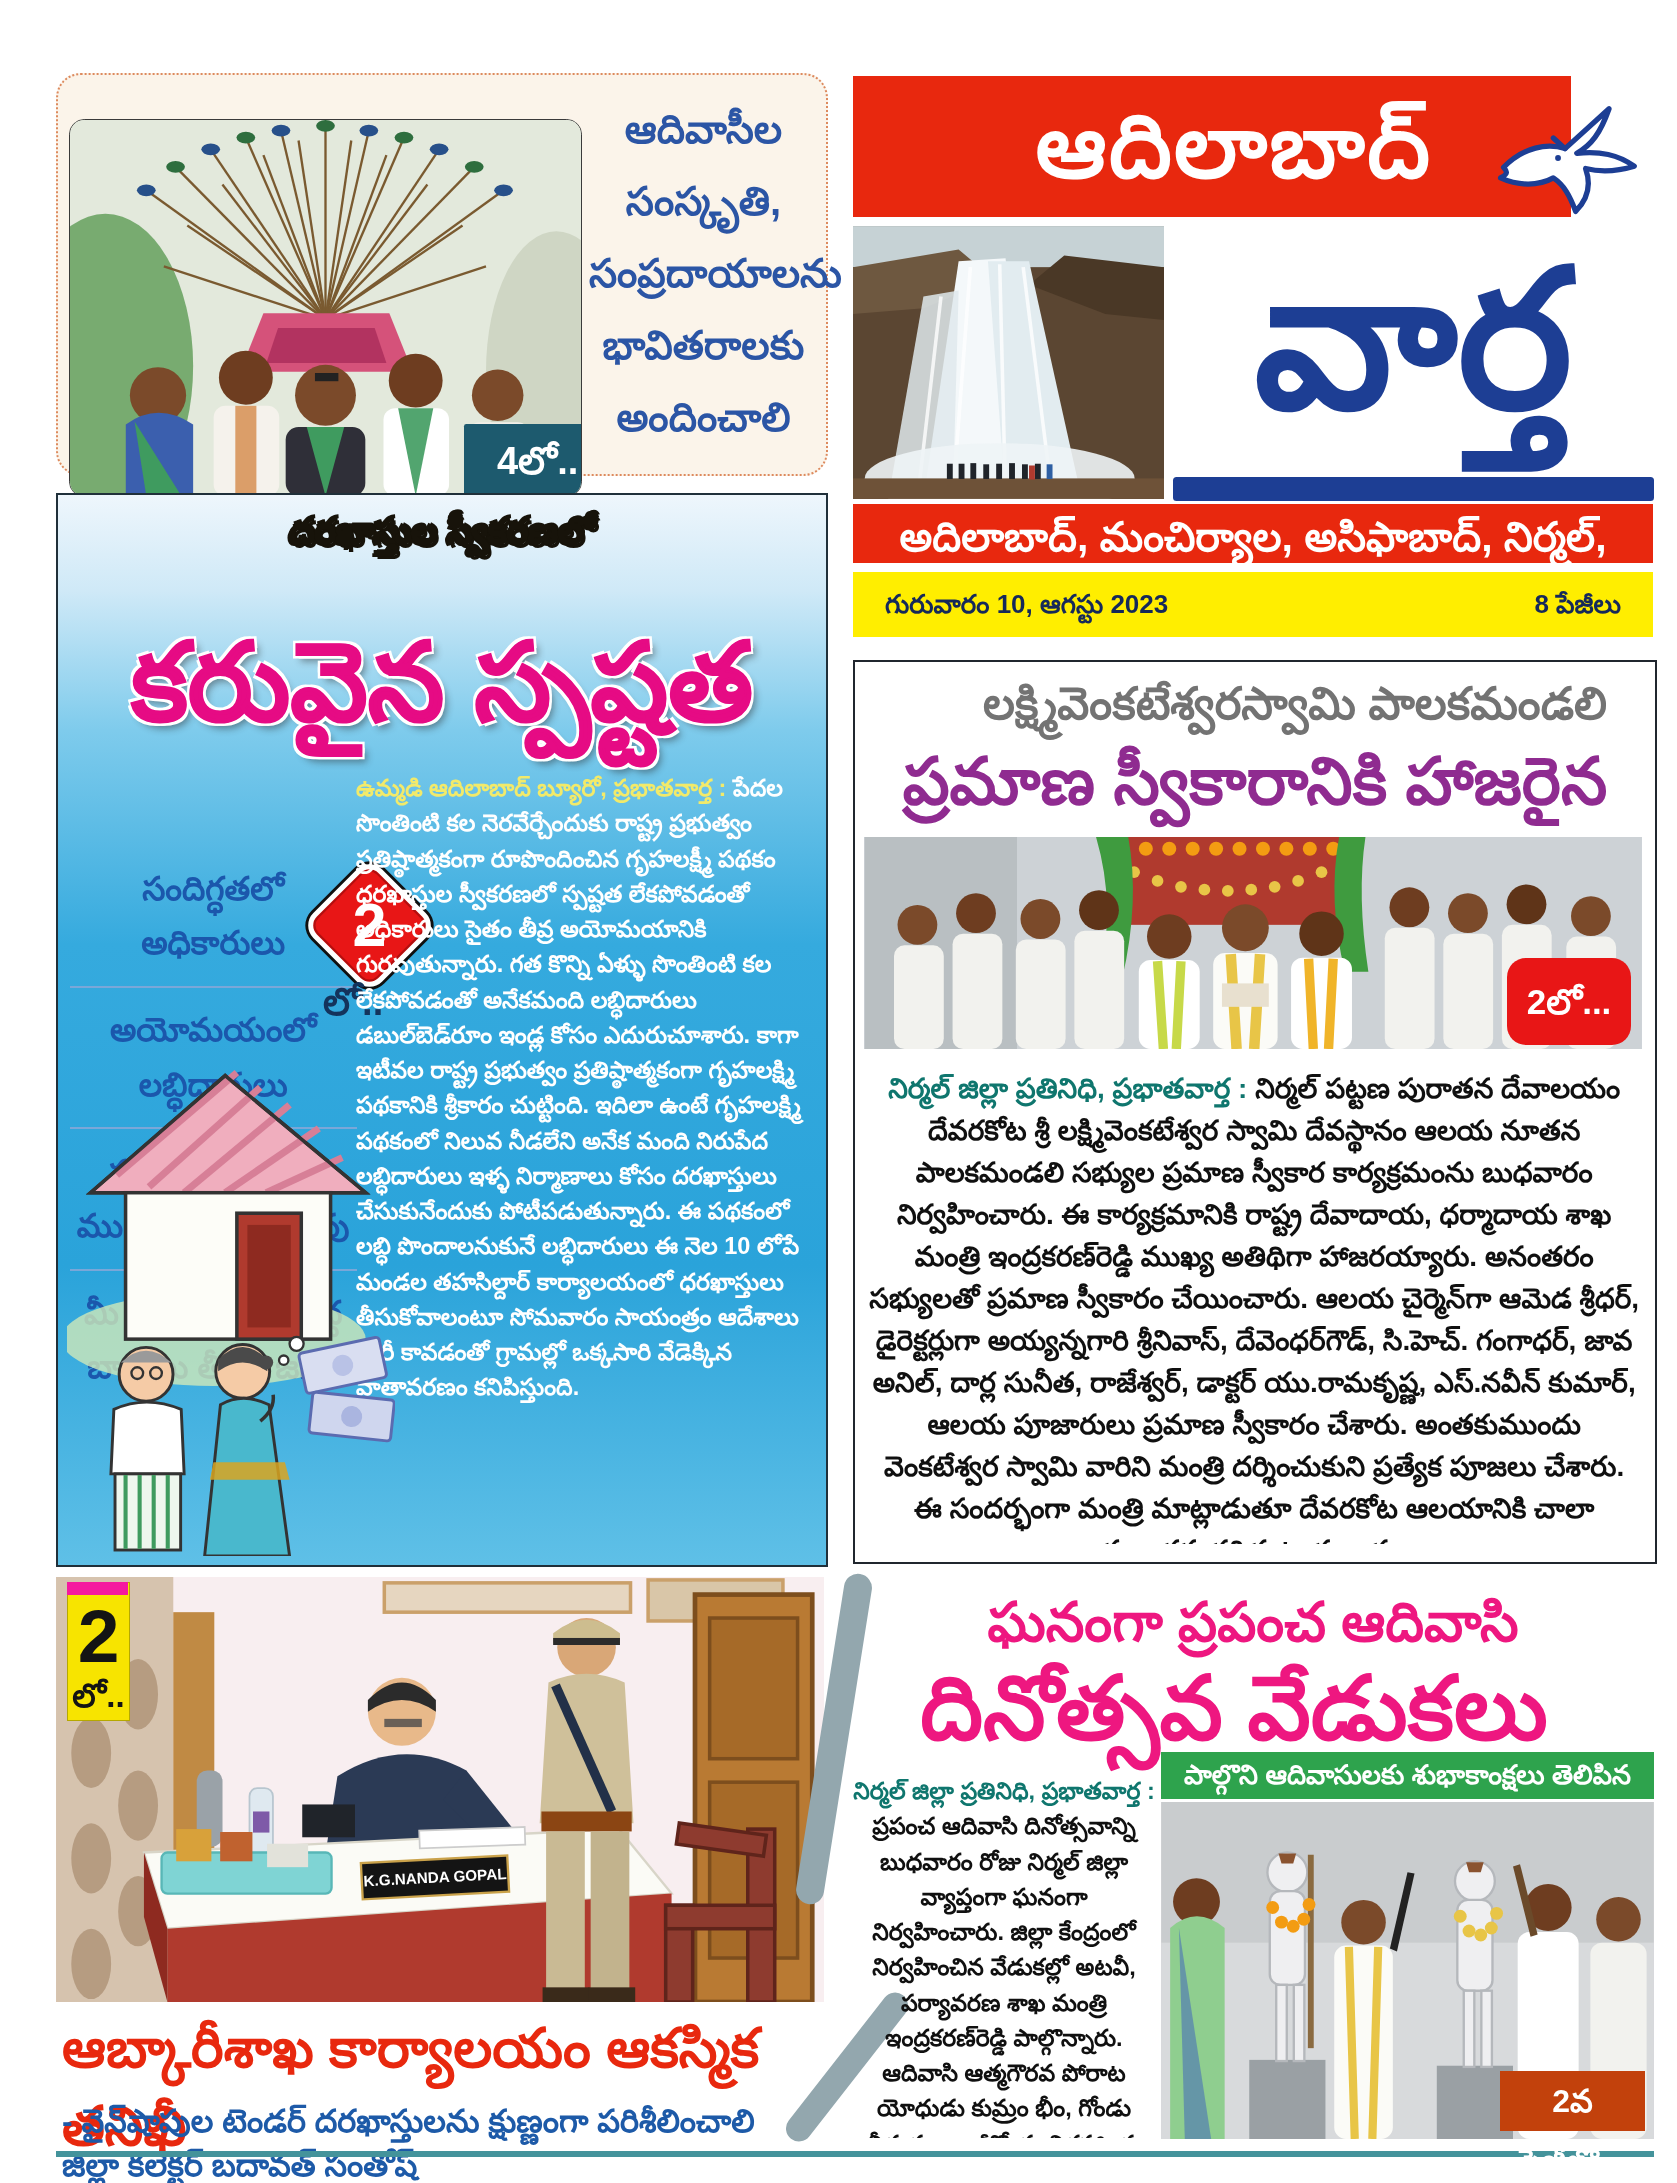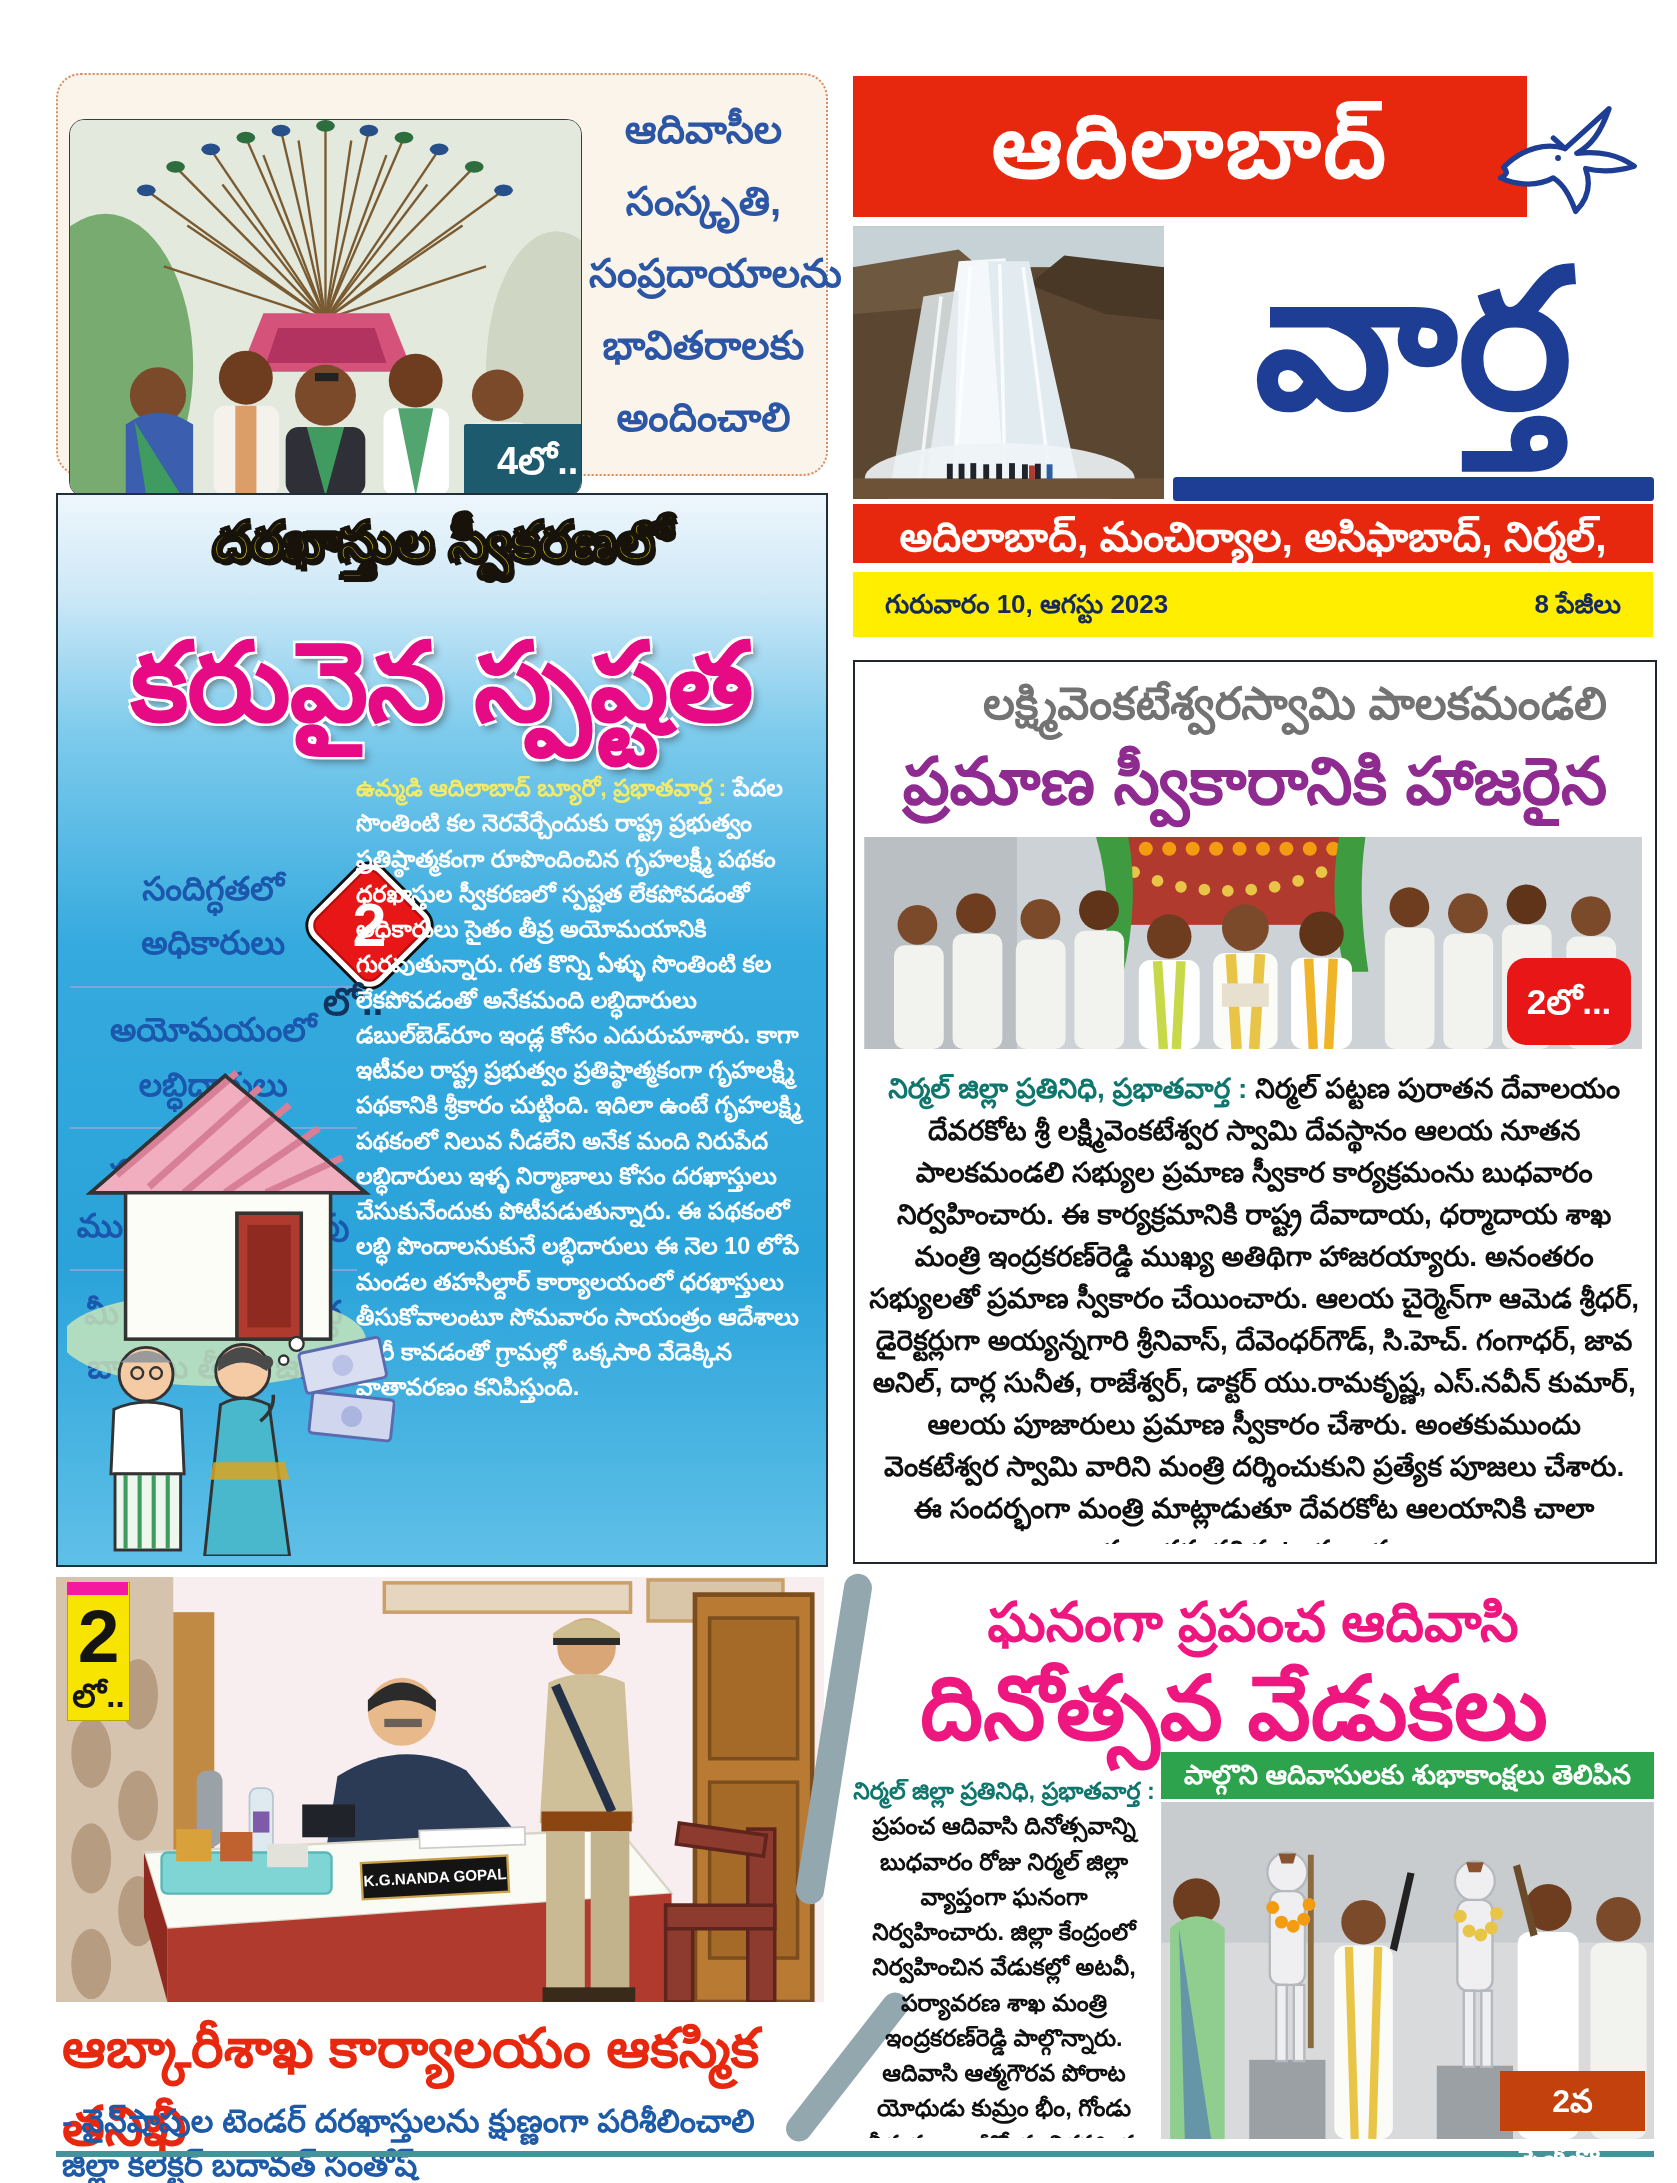--- a/index.html
+++ b/index.html
@@ -18,36 +18,36 @@
   .feature-photo{left:10.6px;top:10.6px;width:511px;height:376px;border:1.8px solid #3a3a3a;
     border-radius:15.2px;overflow:hidden;background:#e8eee2;margin-top:33px;}
   .badge-teal{left:394px;top:304px;width:148px;height:75px;background:#1d5a6e;
     color:#ffffff;font-size:38px;line-height:75px;text-align:center;border-radius:2.3px;}
   .feature-headline{left:531px;top:17.6px;width:229px;height:369px;color:#2b55a5;
     font-size:40px;line-height:1.8;text-align:center;}
 
   
   .masthead{left:853px;top:32px;width:800px;height:604px;background:#ffffff;}
   .mast-red{left:0;top:44px;width:674px;height:141px;background:#e8280e;color:#ffffff;
-    font-size:89px;line-height:141px;text-align:center;letter-spacing:2.3px;}
+    font-size:89px;line-height:141px;text-align:center;letter-spacing:2.3px;padding-left:44px;}
   .mast-dove{left:630px;top:65px;width:170px;height:129px;}
   .mast-waterfall{left:0;top:194px;width:311px;height:273px;overflow:hidden;}
   .mast-main{left:320px;top:176px;width:481px;height:264px;color:#1d3e94;font-size:194px;
     line-height:264px;text-align:center;}
   .mast-bar{left:320px;top:445px;width:481px;height:23.5px;background:#1d3e94;border-radius:3.5px;}
   .mast-cities{left:0;top:472px;width:800px;height:59px;background:#e8280e;color:#ffffff;
     font-size:41px;line-height:67px;text-align:center;}
   .mast-datebar{left:0;top:540px;width:800px;height:65px;background:#ffee00;color:#15295a;
     font-size:26px;line-height:65px;display:flex;justify-content:space-between;
     padding:0 32px;box-sizing:border-box;}
 
   
   .lead-box{left:56px;top:493px;width:768px;height:1070px;border:2.3px solid #20303a;
     background:linear-gradient(180deg,#eef6fc 0%,#cfe9f7 9%,#7ecbec 22%,#35aade 42%,#2aa3da 72%,#5fc0e7 100%);}
-  .lead-kicker{left:0;top:14.7px;width:100%;font-size:54px;color:#f8ee13;text-align:center;
+  .lead-kicker{left:0;top:14.7px;width:100%;font-size:36px;color:#f8ee13;text-align:center;
     -webkit-text-stroke:2.3px #17130a;
     text-shadow:2.9px 3.5px 0 #17130a,-2.3px 2.3px 0 #17130a,2.3px -2.3px 0 #17130a;}
   .lead-headline{left:0;top:124px;width:100%;font-size:109px;color:#e60b84;text-align:center;
     -webkit-text-stroke:1.2px #e60b84;
     text-shadow:-2.9px -2.9px 0 #fff,2.9px -2.9px 0 #fff,-2.9px 2.9px 0 #fff,2.9px 2.9px 0 #fff,4.7px 5.9px 7px rgba(40,40,40,.45);}
   .lead-subcol{left:11.7px;top:367px;width:287px;color:#1b57ac;font-size:33px;line-height:1.65;
     text-align:center;}
   .lead-subcol .sep{border-bottom:2.3px solid #7aa7d8;padding-bottom:15.2px;margin-bottom:15.2px;}
   .diamond{left:263px;top:382px;width:87px;height:87px;background:#e81616;
     border:5.9px solid #ffffff;box-shadow:0 0 0 2.9px #101010, inset 0 0 0 2.3px #b30f0f;

